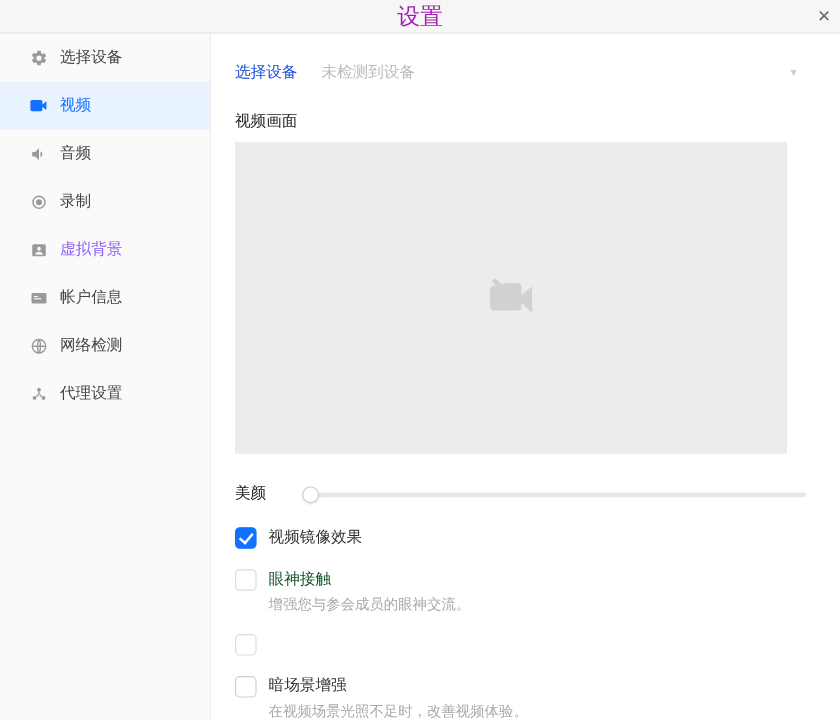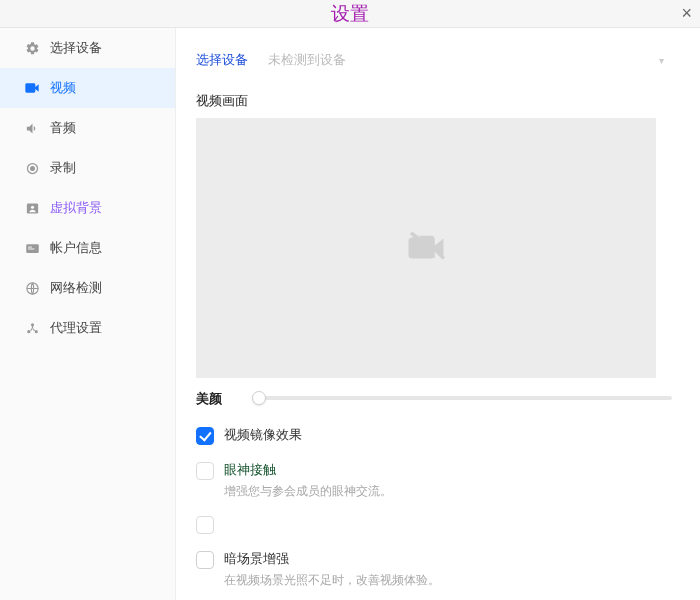--- a/index.html
+++ b/index.html
@@ -16,21 +16,21 @@
   .sidebar-item .icon { width:16px; height:16px; display:inline-flex; align-items:center; justify-content:center; color:#999; }
   .sidebar-item.active .icon { color:#1272ff; }
   .content { flex:1; background:#fff; padding:18px 28px 18px 20px; overflow:auto; }
   .device-row { display:flex; align-items:center; height:28px; }
   .device-row .label { font-size:13px; color:#1d4ed8; width:64px; }
   .device-select { flex:1; height:28px; display:flex; align-items:center; justify-content:space-between; padding:0 8px 0 8px; font-size:13px; color:#bbb; cursor:pointer;text-align:right; }
   .device-select .caret { color:#ccc; font-size:10px; }
   .section-label { font-size:13px; color:#222; margin-top:18px; margin-bottom:8px; }
   .preview { width:460px; height:260px; background:#ececec; display:flex; align-items:center; justify-content:center; }
   .preview svg { opacity:0.55; }
-  .beauty-row { display:flex; align-items:flex-start; margin-top:12px;font-weight:bold; }
+  .beauty-row { display:flex; align-items:flex-end; margin-top:24px; }
   .beauty-row .label { font-size:13px; color:#222; width:56px; }
   .slider { flex:1; height:16px; position:relative; display:flex; align-items:center; }
   .slider-track { height:4px; background:#e6e6e6; border-radius:2px; width:100%; }
   .slider-thumb { width:14px; height:14px; background:#fff; border:1px solid #d0d0d0; border-radius:50%; position:absolute; left:0; top:1px; box-shadow:0 1px 2px rgba(0,0,0,0.1); }
   .options { margin-top:18px; }
   .option { display:flex; align-items:flex-start; gap:10px; margin-bottom:16px; }
   .checkbox { width:18px; height:18px; border:1px solid #d0d0d0; border-radius:4px; background:#fff; display:inline-flex; align-items:center; justify-content:center; flex-shrink:0; margin-top:1px; cursor:pointer; }
   .checkbox.checked { background:#1272ff; border-color:#1272ff; }
   .checkbox.checked::after { content:""; width:5px; height:9px; border:solid #fff; border-width:0 2px 2px 0; transform:rotate(40deg) translate(-1px,-1px); }
   .checkbox.off { background:#fff; border-color:#dcdcdc; cursor:default; }

